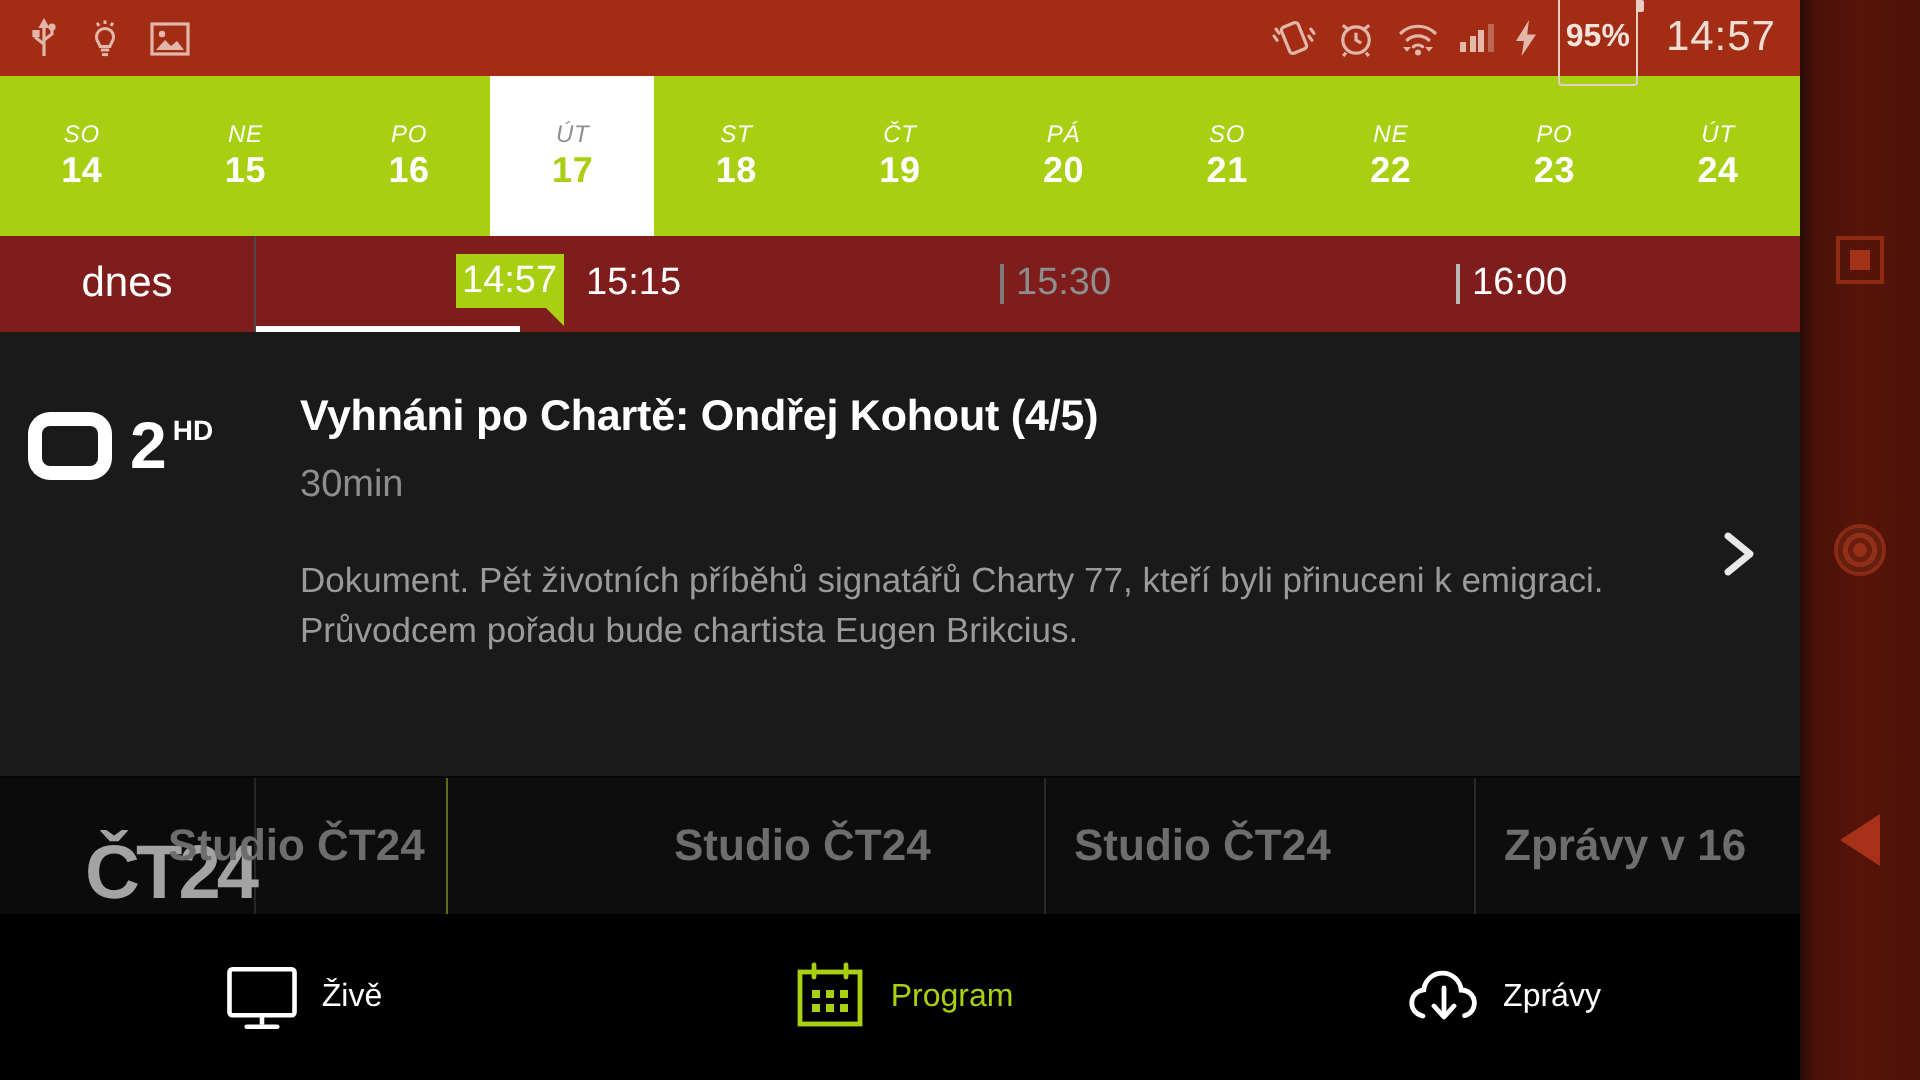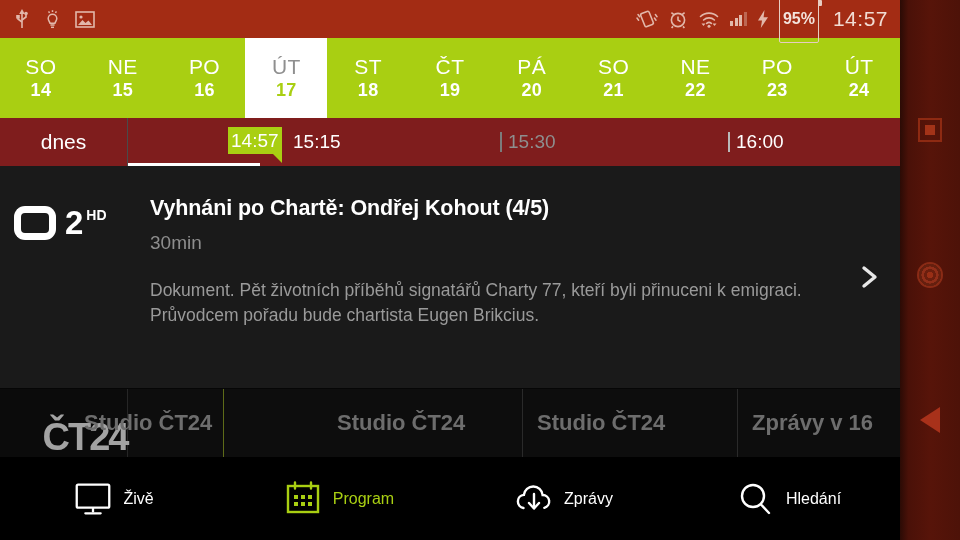--- a/index.html
+++ b/index.html
@@ -68,21 +68,21 @@
   
   .daystrip {
     position: absolute; left: 0; top: 38px; width: 900px; height: 80px;
     background: #a9cf12; display: flex; z-index: 15;
   }
   .day {
     flex: 1 0 0; display: flex; flex-direction: column;
     align-items: center; justify-content: center; gap: 1px;
     cursor: default;
   }
-  .day .dow { font-size: 21px; color: #ffffff; letter-spacing: .4px; }
+  .day .dow { font-size: 12px; color: #ffffff; letter-spacing: .4px; font-style: italic; }
   .day .dnum { font-size: 18px; font-weight: bold; color: #ffffff; letter-spacing: .3px; }
   .day.selected { background: #ffffff; }
   .day.selected .dow { color: #8f8f8f; }
   .day.selected .dnum { color: #a9cf12; }
 
   
   .timeline {
     position: absolute; left: 0; top: 118px; width: 900px; height: 48px;
     background: #7f1d1d; z-index: 14;
   }
@@ -446,29 +446,20 @@
     <div class="nav-item">
       <span class="nav-icon">
         <svg width="44" height="36" viewBox="0 0 44 36">
           <path d="M11.5 27a6.6 6.6 0 0 1 .4-13.1A9.4 9.4 0 0 1 30.6 14a6.5 6.5 0 0 1 1.7 12.8" fill="none" stroke="#ffffff" stroke-width="2.4" stroke-linecap="round"></path>
           <path d="M22 13v14" stroke="#ffffff" stroke-width="2.4" stroke-linecap="round"></path>
           <polyline points="17,22 22,27.5 27,22" fill="none" stroke="#ffffff" stroke-width="2.4" stroke-linecap="round" stroke-linejoin="round"></polyline>
         </svg>
       </span>
       <span class="nav-label">Zprávy</span>
     </div>
-    <div class="nav-item">
-      <span class="nav-icon">
-        <svg width="40" height="36" viewBox="0 0 40 36">
-          <circle cx="17" cy="15" r="11" fill="none" stroke="#ffffff" stroke-width="2.4"></circle>
-          <path d="M25 23.5L33 32" stroke="#ffffff" stroke-width="2.4" stroke-linecap="round"></path>
-        </svg>
-      </span>
-      <span class="nav-label">Hledání</span>
-    </div>
   </div>
 
   <div class="edge-panel">
     <div class="edge-btn edge-recents">
       <span class="sq-outer">
           <span class="sq-inner"></span>
         </span>
     </div>
     <div class="edge-btn edge-home">
       <span class="home-circ"></span>

